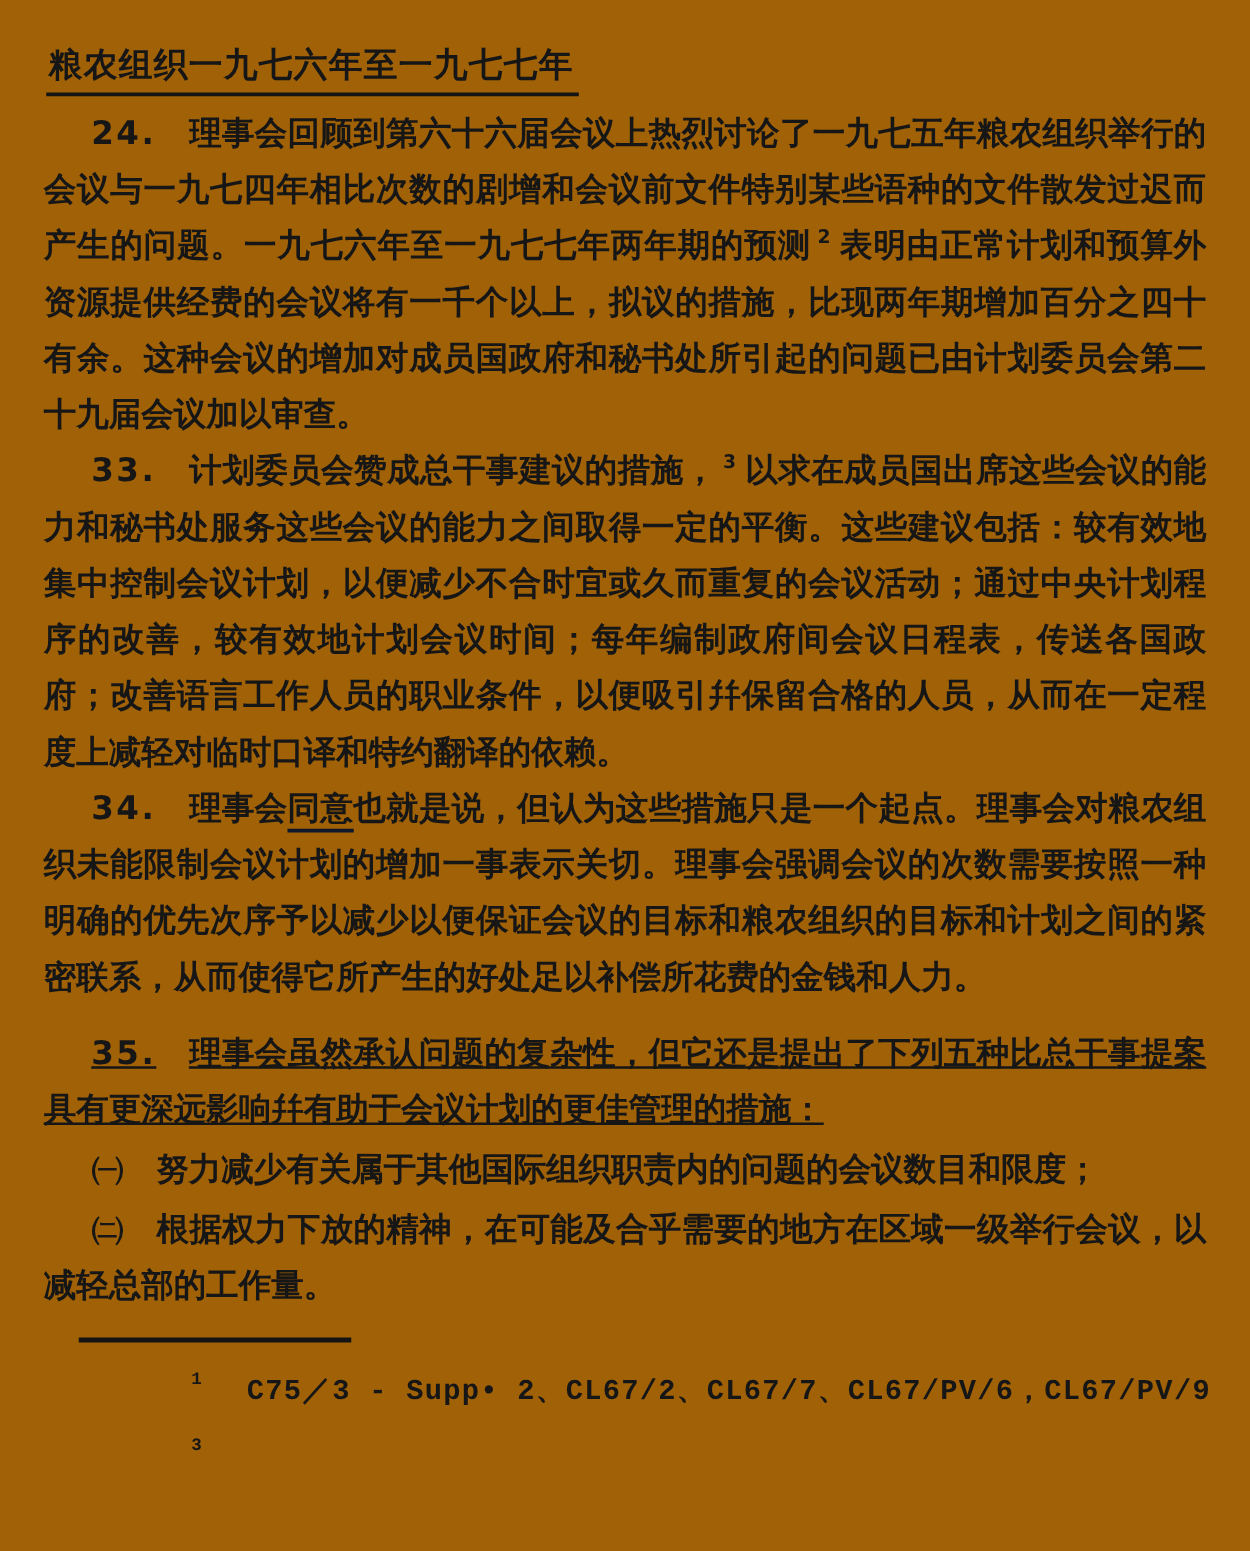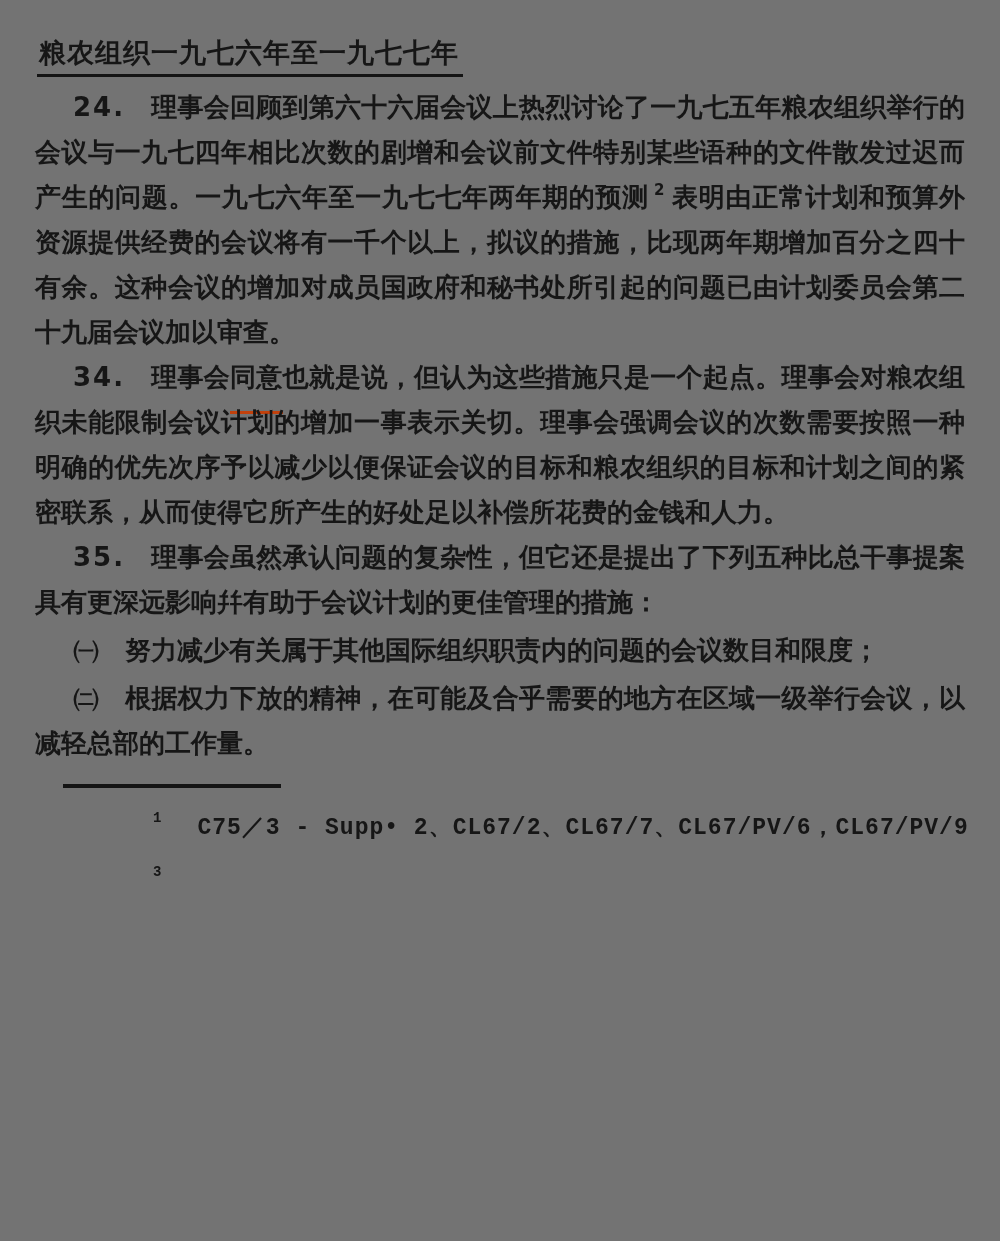--- a/index.html
+++ b/index.html
@@ -1,20 +1,20 @@
 <!DOCTYPE html>
 <html><head>
 <meta charset="utf-8">
 <style>
   html, body { margin: 0; padding: 0; background: #f6f5f1; }
   .page {
     position: relative;
     width: 1000px;
     height: 1241px;
-    background: #737373;
+    background: #a16207;
     color: #161616;
     font-family: "DejaVu Sans", sans-serif;
     font-weight: 700;
     overflow: hidden;
     box-sizing: border-box;
     padding: 36px 35px 0 35px;
   }
   
   .title-line {
     display: table;
@@ -32,32 +32,32 @@
     line-height: 45px;
     text-align: justify;
     margin: 0;
     text-indent: 38px;
   }
   .para .num {
     font-family: "DejaVu Sans", sans-serif;
     letter-spacing: 2px;
     margin-right: 26px;
   }
-  .para.p35 { margin-top: 0; }
+  .para.p35 { margin-top: 16px; text-decoration: underline; }
   .para.listi { margin-top: 3px; }
   .para.listi .marker { margin-right: 26px; }
   sup.ref {
     font-size: 15px;
     line-height: 0;
     vertical-align: 11px;
     margin: 0 7px 0 5px;
   }
   .u {
-    border-bottom: 3px solid #c2410c;
-    padding-bottom: 19px;
+    border-bottom: 3px solid #0f172a;
+    padding-bottom: 1px;
   }
   
   .fnrule {
     width: 218px;
     height: 4px;
     background: #141414;
     margin: 18px 0 8px 28px;
   }
   .fn {
     font-family: Liberation Mono, monospace;
@@ -82,20 +82,23 @@
 <div class="page">
 
   <div class="title-line">
       <span>粮农组织一九七六年至一九七七年</span>
     </div>
 
   <p class="para">
     <span class="num">24.</span><span>理事会回顾到第六十六届会议上热烈讨论了一九七五年粮农组织举行的会议与一九七四年相比次数的剧增和会议前文件特别某些语种的文件散发过迟而产生的问题。一九七六年至一九七七年两年期的预测</span><sup class="ref">2</sup><span>表明由正常计划和预算外资源提供经费的会议将有一千个以上，拟议的措施，比现两年期增加百分之四十有余。这种会议的增加对成员国政府和秘书处所引起的问题已由计划委员会第二十九届会议加以审查。</span>
   </p>
 
+  <p class="para">
+    <span class="num">33.</span><span>计划委员会赞成总干事建议的措施，</span><sup class="ref">3</sup><span>以求在成员国出席这些会议的能力和秘书处服务这些会议的能力之间取得一定的平衡。这些建议包括：较有效地集中控制会议计划，以便减少不合时宜或久而重复的会议活动；通过中央计划程序的改善，较有效地计划会议时间；每年编制政府间会议日程表，传送各国政府；改善语言工作人员的职业条件，以便吸引幷保留合格的人员，从而在一定程度上减轻对临时口译和特约翻译的依赖。</span>
+  </p>
 
   <p class="para">
     <span class="num">34.</span><span>理事会</span><span class="u">同意</span><span>也就是说，但认为这些措施只是一个起点。理事会对粮农组织未能限制会议计划的增加一事表示关切。理事会强调会议的次数需要按照一种明确的优先次序予以减少以便保证会议的目标和粮农组织的目标和计划之间的紧密联系，从而使得它所产生的好处足以补偿所花费的金钱和人力。</span>
   </p>
 
   <p class="para p35">
     <span class="num">35.</span><span>理事会虽然承认问题的复杂性，但它还是提出了下列五种比总干事提案具有更深远影响幷有助于会议计划的更佳管理的措施：</span>
   </p>
 
   <p class="para listi">

